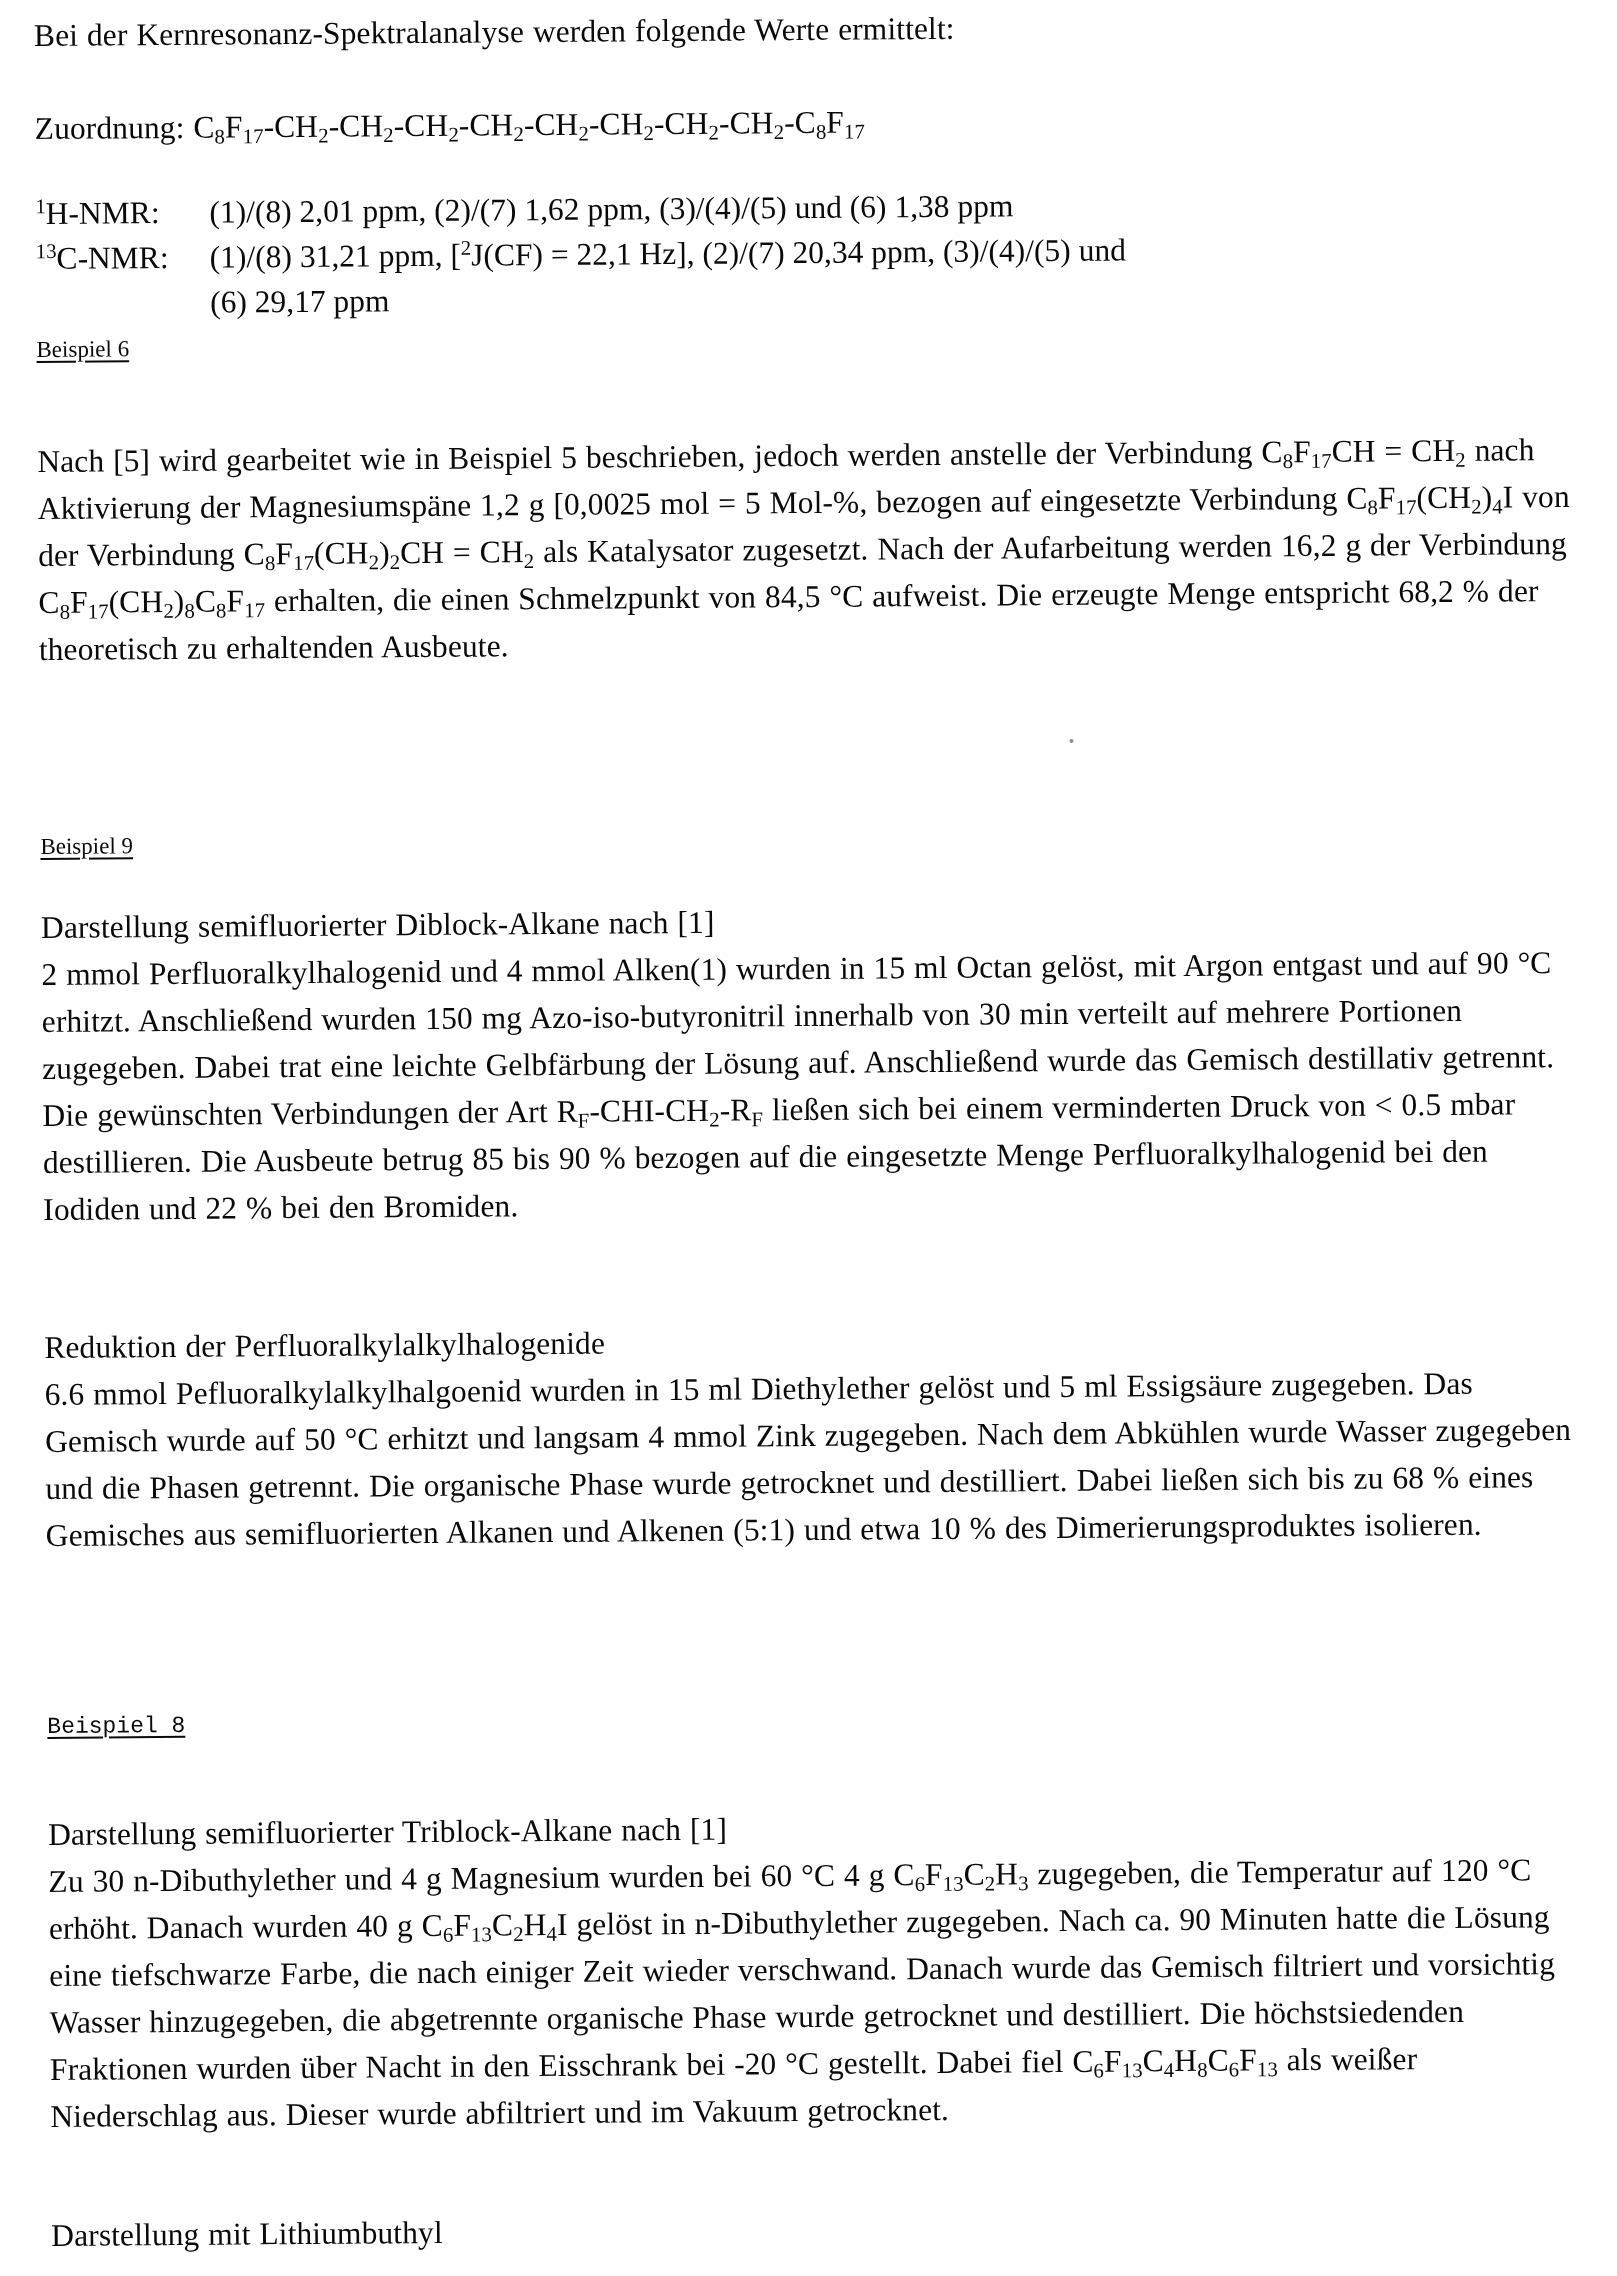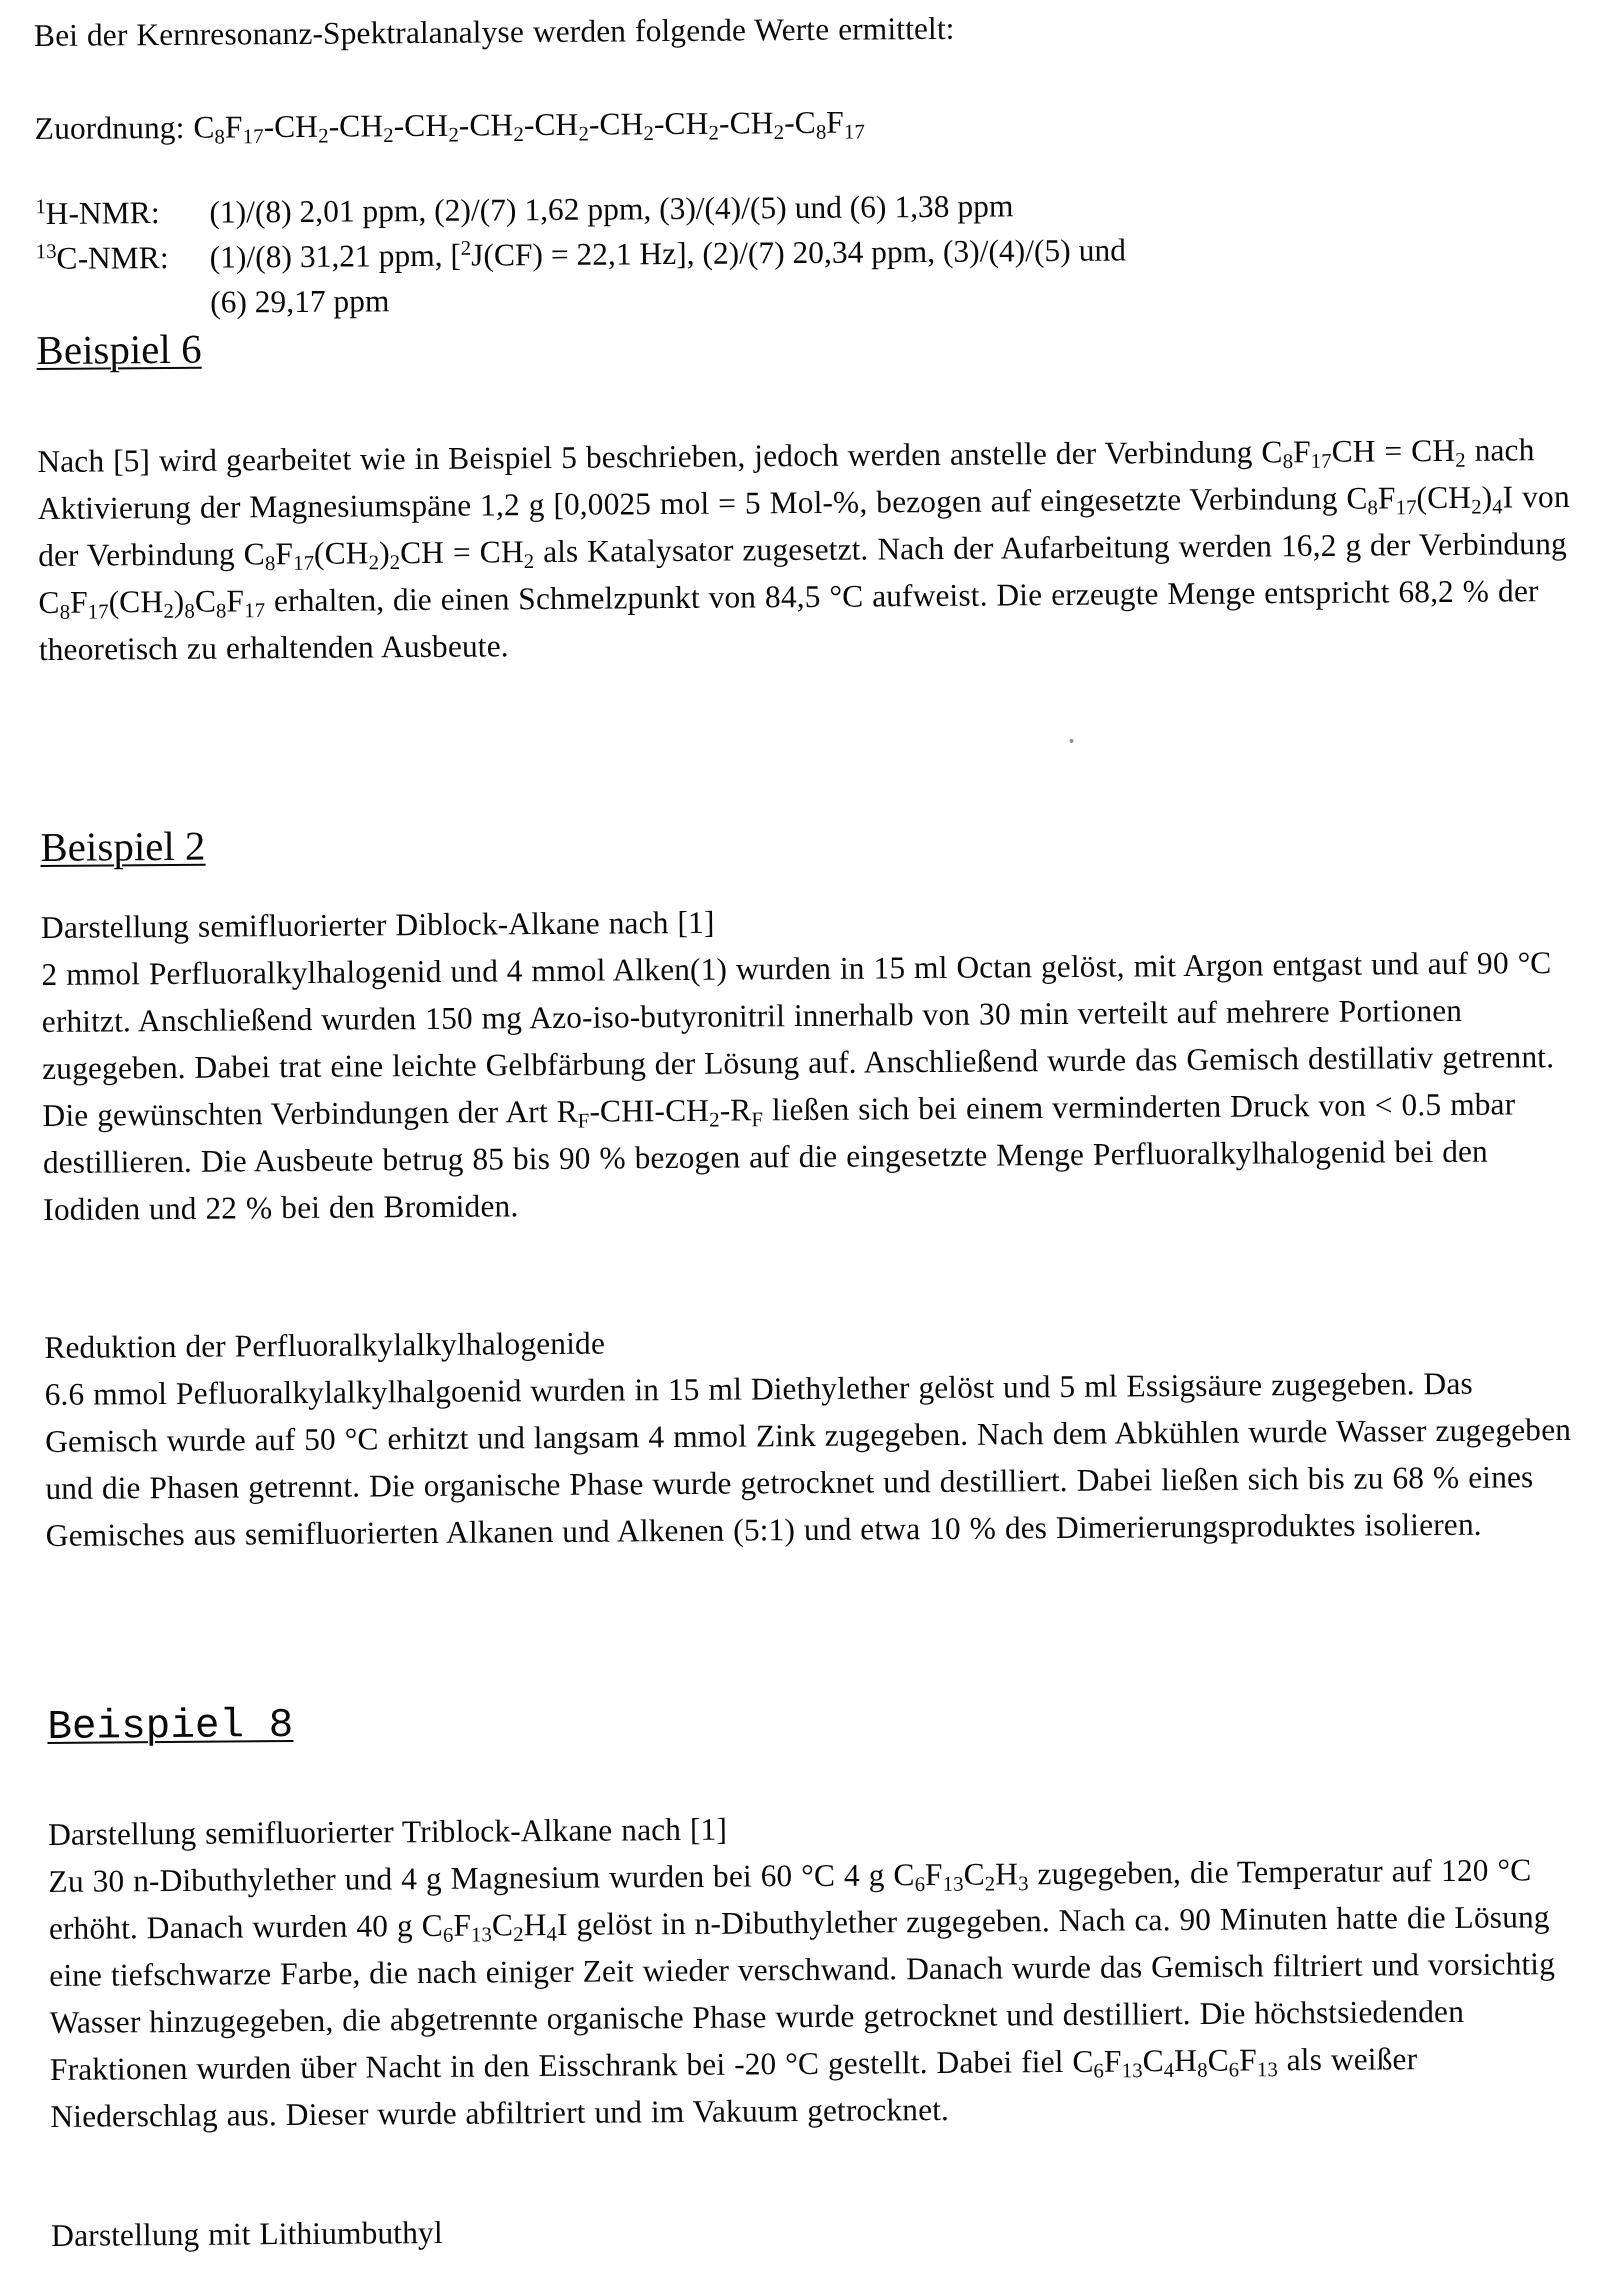--- a/index.html
+++ b/index.html
@@ -38,21 +38,21 @@
     line-height: 47px;
     letter-spacing: 0.1px;
     word-spacing: 0.9px;
     text-align: left;
     white-space: pre-wrap;
   }
 
   .heading {
     position: absolute;
     left: 34px;
-    font-size: 41px;
+    font-size: 23px;
     line-height: 44px;
     text-decoration: underline;
     text-underline-offset: 3.5px;
     text-decoration-thickness: 2px;
   }
 
   
   .nmr-row {
     position: absolute;
     left: 34px;
@@ -113,21 +113,21 @@
   <div class="nmr-row" style="top:281px;">
     <span class="nmr-label">&nbsp;</span><span class="nmr-value">(6) 29,17 ppm</span>
   </div>
 
   <div class="heading" style="top:328px;">Beispiel 6</div>
 
   <div class="body-text" style="top:438px;"><span>Nach [5] wird gearbeitet wie in Beispiel 5 beschrieben, jedoch werden anstelle der Verbindung</span> <span class="formula">C<sub>8</sub>F<sub>17</sub></span><span>CH = CH</span><sub>2</sub><span> nach Aktivierung der Magnesiumspäne 1,2 g [0,0025 mol = 5 Mol-%, bezogen auf eingesetzte Verbindung </span><span class="formula">C<sub>8</sub>F<sub>17</sub>(CH<sub>2</sub>)<sub>4</sub></span><span>I von der Verbindung </span><span class="formula">C<sub>8</sub>F<sub>17</sub>(CH<sub>2</sub>)<sub>2</sub></span><span>CH = CH</span><sub>2</sub><span> als Katalysator zugesetzt. Nach der Aufarbeitung werden 16,2 g der Verbindung </span><span class="formula">C<sub>8</sub>F<sub>17</sub>(CH<sub>2</sub>)<sub>8</sub>C<sub>8</sub>F<sub>17</sub></span><span> erhalten, die einen Schmelzpunkt von 84,5 °C aufweist. Die erzeugte Menge entspricht 68,2 % der theoretisch zu erhaltenden Ausbeute.</span></div>
 
   <div class="speck" style="left:1064px; top:747px; width:4.4px; height:4.4px;"></div>
 
-  <div class="heading" style="top:825px;">Beispiel 2</div>
+  <div class="heading" style="top:825px;">Beispiel 9</div>
 
   <div class="body-text" style="top:904px;">Darstellung semifluorierter Diblock-Alkane nach [1]</div>
 
   <div class="body-text" style="top:951px;"><span>2 mmol Perfluoralkylhalogenid und 4 mmol Alken(1) wurden in 15 ml Octan gelöst, mit Argon entgast und auf 90 °C erhitzt. Anschließend wurden 150 mg Azo-iso-butyronitril innerhalb von 30 min verteilt auf mehrere Portionen zugegeben. Dabei trat eine leichte Gelbfärbung der Lösung auf. Anschließend wurde das Gemisch destillativ getrennt. Die gewünschten Verbindungen der Art R</span><sub>F</sub><span>-CHI-CH</span><sub>2</sub><span>-R</span><sub>F</sub><span> ließen sich bei einem verminderten Druck von &lt; 0.5 mbar destillieren. Die Ausbeute betrug 85 bis 90 % bezogen auf die eingesetzte Menge Perfluoralkylhalogenid bei den Iodiden und 22 % bei den Bromiden.</span></div>
 
   <div class="body-text" style="top:1324px;">Reduktion der Perfluoralkylalkylhalogenide</div>
 
   <div class="body-text" style="top:1371px;">6.6 mmol Pefluoralkylalkylhalgoenid wurden in 15 ml Diethylether gelöst und 5 ml Essigsäure zugegeben. Das Gemisch wurde auf 50 °C erhitzt und langsam 4 mmol Zink zugegeben. Nach dem Abkühlen wurde Wasser zugegeben und die Phasen getrennt. Die organische Phase wurde getrocknet und destilliert. Dabei ließen sich bis zu 68 % eines Gemisches aus semifluorierten Alkanen und Alkenen (5:1) und etwa 10 % des Dimerierungsproduktes isolieren.</div>
 
   <div class="heading" style="top:1705px;font-family:Liberation Mono, monospace;">Beispiel 8</div>

